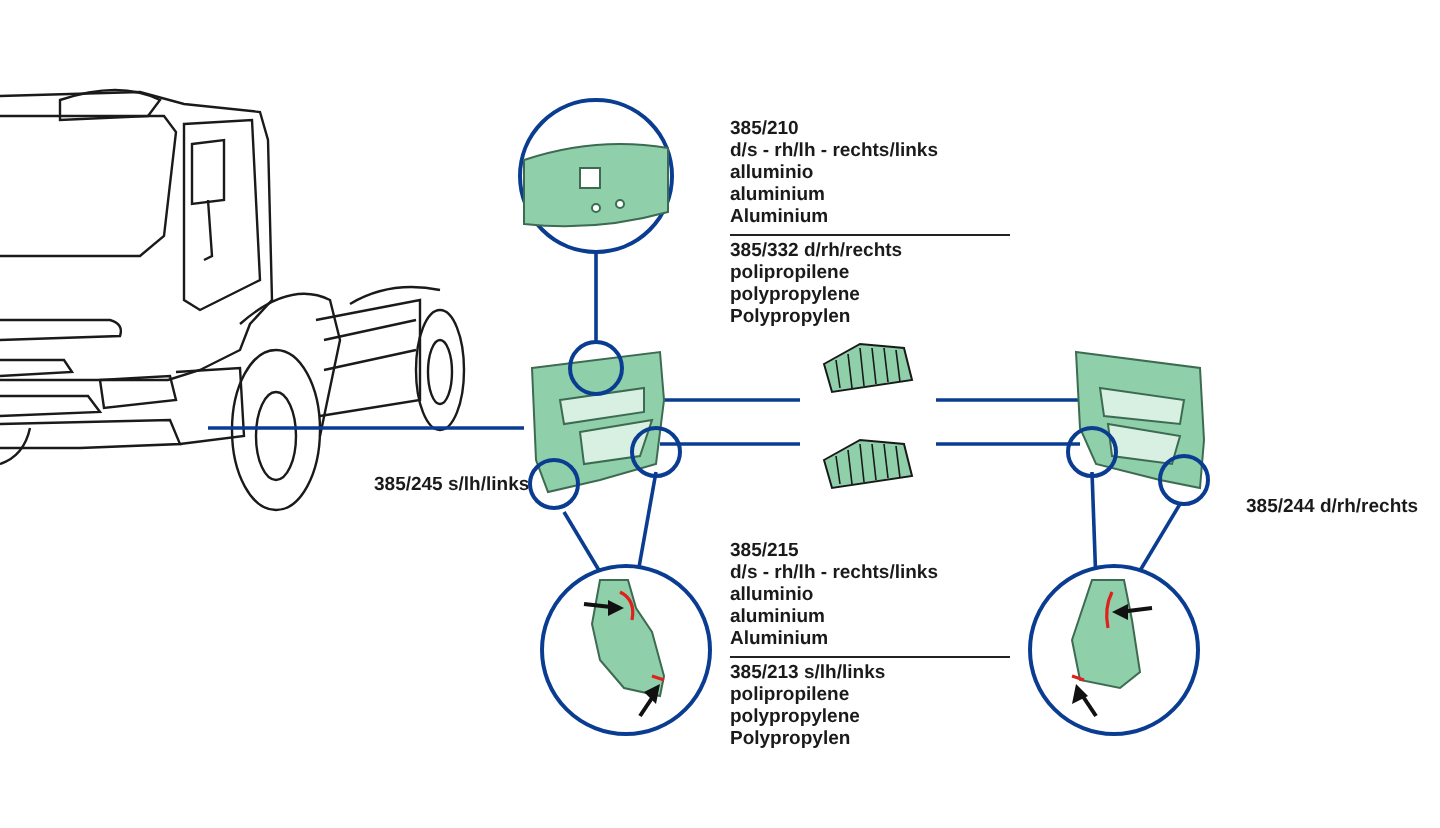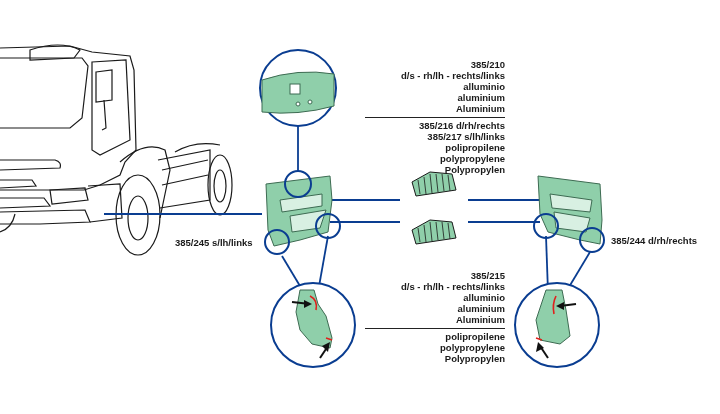--- a/index.html
+++ b/index.html
@@ -1,19 +1,19 @@
 <!DOCTYPE html>
 <html><head>
 <meta charset="utf-8">
 <style>
   html,body{margin:0;padding:0;background:#ffffff;}
   body{width:720px;height:414px;position:relative;overflow:hidden;font-family:"Liberation Sans",sans-serif;}
   svg.scene{position:absolute;left:0;top:0;width:720px;height:414px;}
-  .lbl{position:absolute;font-weight:bold;font-size:9.5px;color:#1a1a1a;text-align:center;line-height:11px;white-space:nowrap;}
-  .blk{position:absolute;width:140px;text-align:right;}
+  .lbl{position:absolute;font-weight:bold;font-size:9.5px;color:#1a1a1a;text-align:center;line-height:11px;white-space:nowrap;margin-left:12px;}
+  .blk{position:absolute;width:140px;text-align:left;}
   .blk .line{display:block;font-weight:bold;font-size:9.5px;color:#1a1a1a;line-height:11px;}
   .blk .sep{height:1px;background:#222;margin:3px 0 2px 0;}
 </style>
 </head>
 <body>
 
 <svg class="scene" viewBox="0 0 720 414">
 
   <g fill="none" stroke="#1a1a1a" stroke-width="1.2">
     <path d="M0,48 L70,46 L92,52 L130,56 L134,70 L136,150 L125,162 L120,175 L100,185 L84,190 L40,190 L0,190"></path>
@@ -120,39 +120,39 @@
     <path d="M556,296 Q552,304 554,314" stroke="#e0201c" stroke-width="1.6" fill="none"></path>
     <path d="M536,338 L542,340" stroke="#e0201c" stroke-width="1.6"></path>
     <path d="M576,304 L560,306" stroke="#111" stroke-width="2"></path>
     <polygon points="556,306 564,302 564,310" fill="#111"></polygon>
     <path d="M548,358 L540,346" stroke="#111" stroke-width="2"></path>
     <polygon points="538,342 536,352 544,348" fill="#111"></polygon>
   </g>
 </svg>
 
 <div class="lbl" style="left:175px;top:237px;">385/245 s/lh/links</div>
-<div class="lbl" style="left:611px;top:235px;">385/244 d/rh/rechts</div>
+<div class="lbl" style="left:611px;top:248px;">385/244 d/rh/rechts</div>
 
 <div class="blk" style="left:365px;top:59px;">
   <span class="line">385/210</span>
   <span class="line">d/s - rh/lh - rechts/links</span>
   <span class="line">alluminio</span>
   <span class="line">aluminium</span>
   <span class="line">Aluminium</span>
   <div class="sep"></div>
-  <span class="line">385/216 d/rh/rechts</span>
-  <span class="line">385/217 s/lh/links</span>
+  <span class="line">385/332 d/rh/rechts</span>
   <span class="line">polipropilene</span>
   <span class="line">polypropylene</span>
   <span class="line">Polypropylen</span>
 </div>
 
 <div class="blk" style="left:365px;top:270px;">
   <span class="line">385/215</span>
   <span class="line">d/s - rh/lh - rechts/links</span>
   <span class="line">alluminio</span>
   <span class="line">aluminium</span>
   <span class="line">Aluminium</span>
   <div class="sep"></div>
+  <span class="line">385/213 s/lh/links</span>
   <span class="line">polipropilene</span>
   <span class="line">polypropylene</span>
   <span class="line">Polypropylen</span>
 </div>
 
 </body></html>

